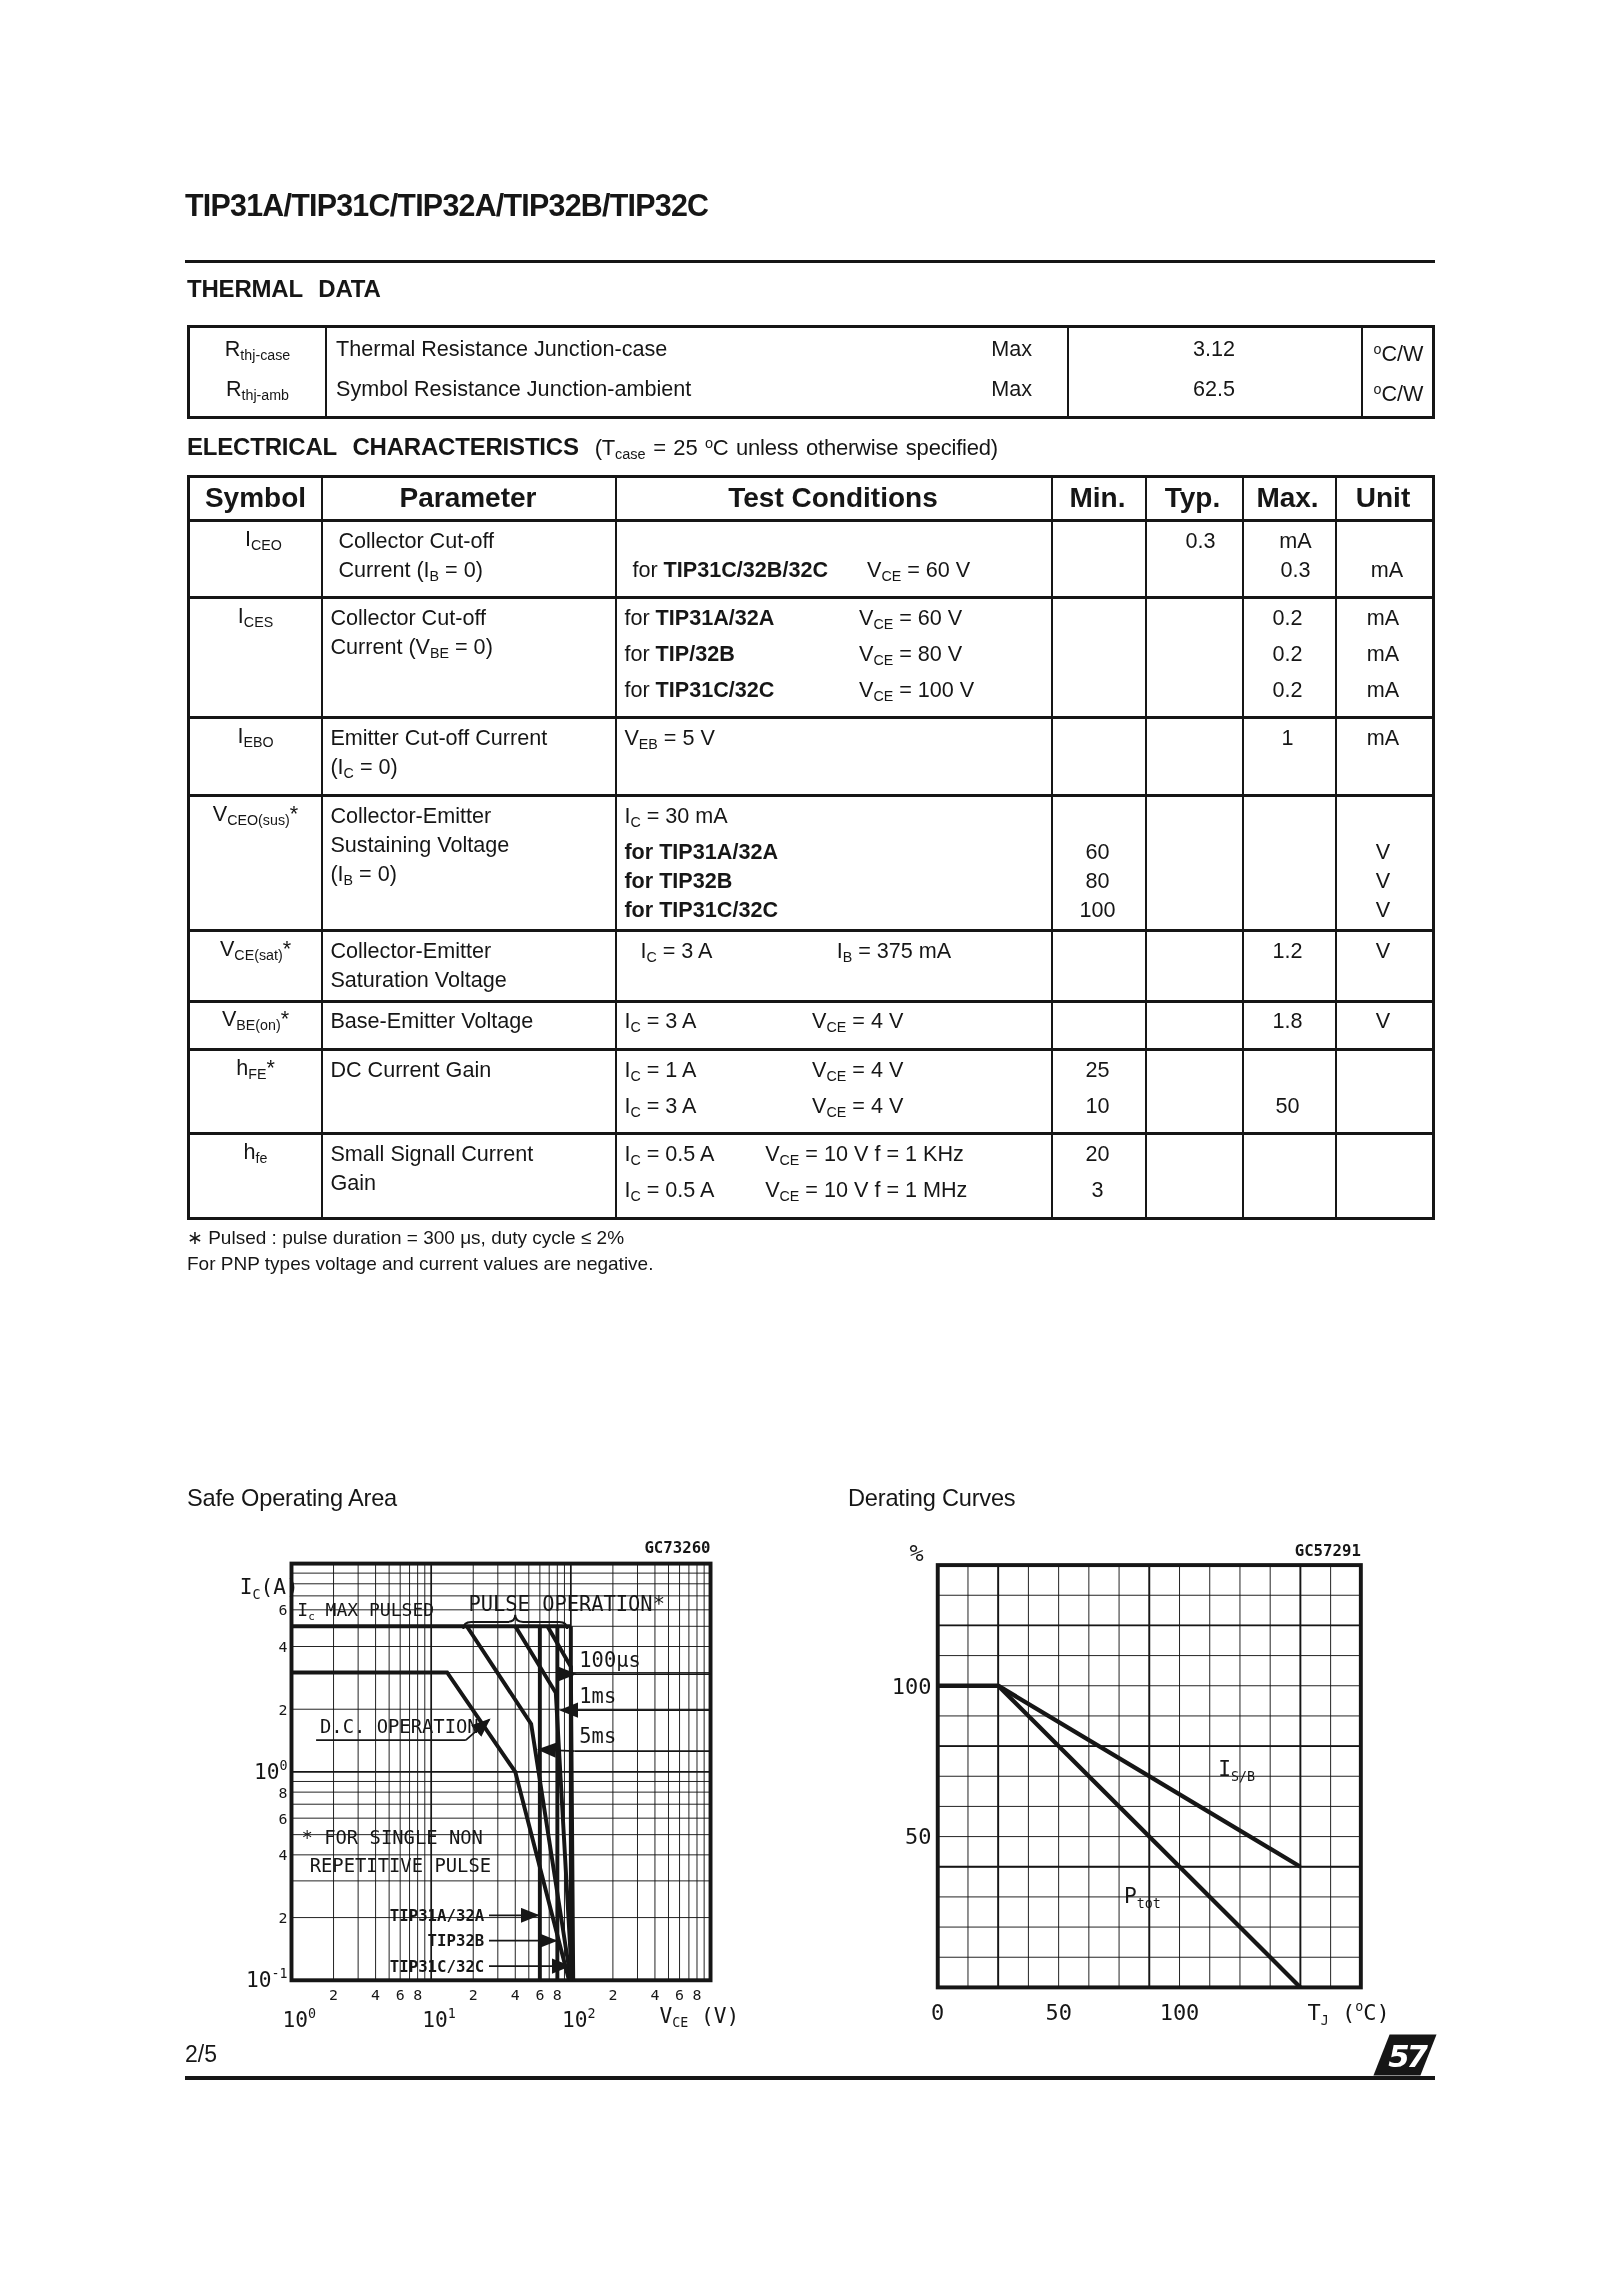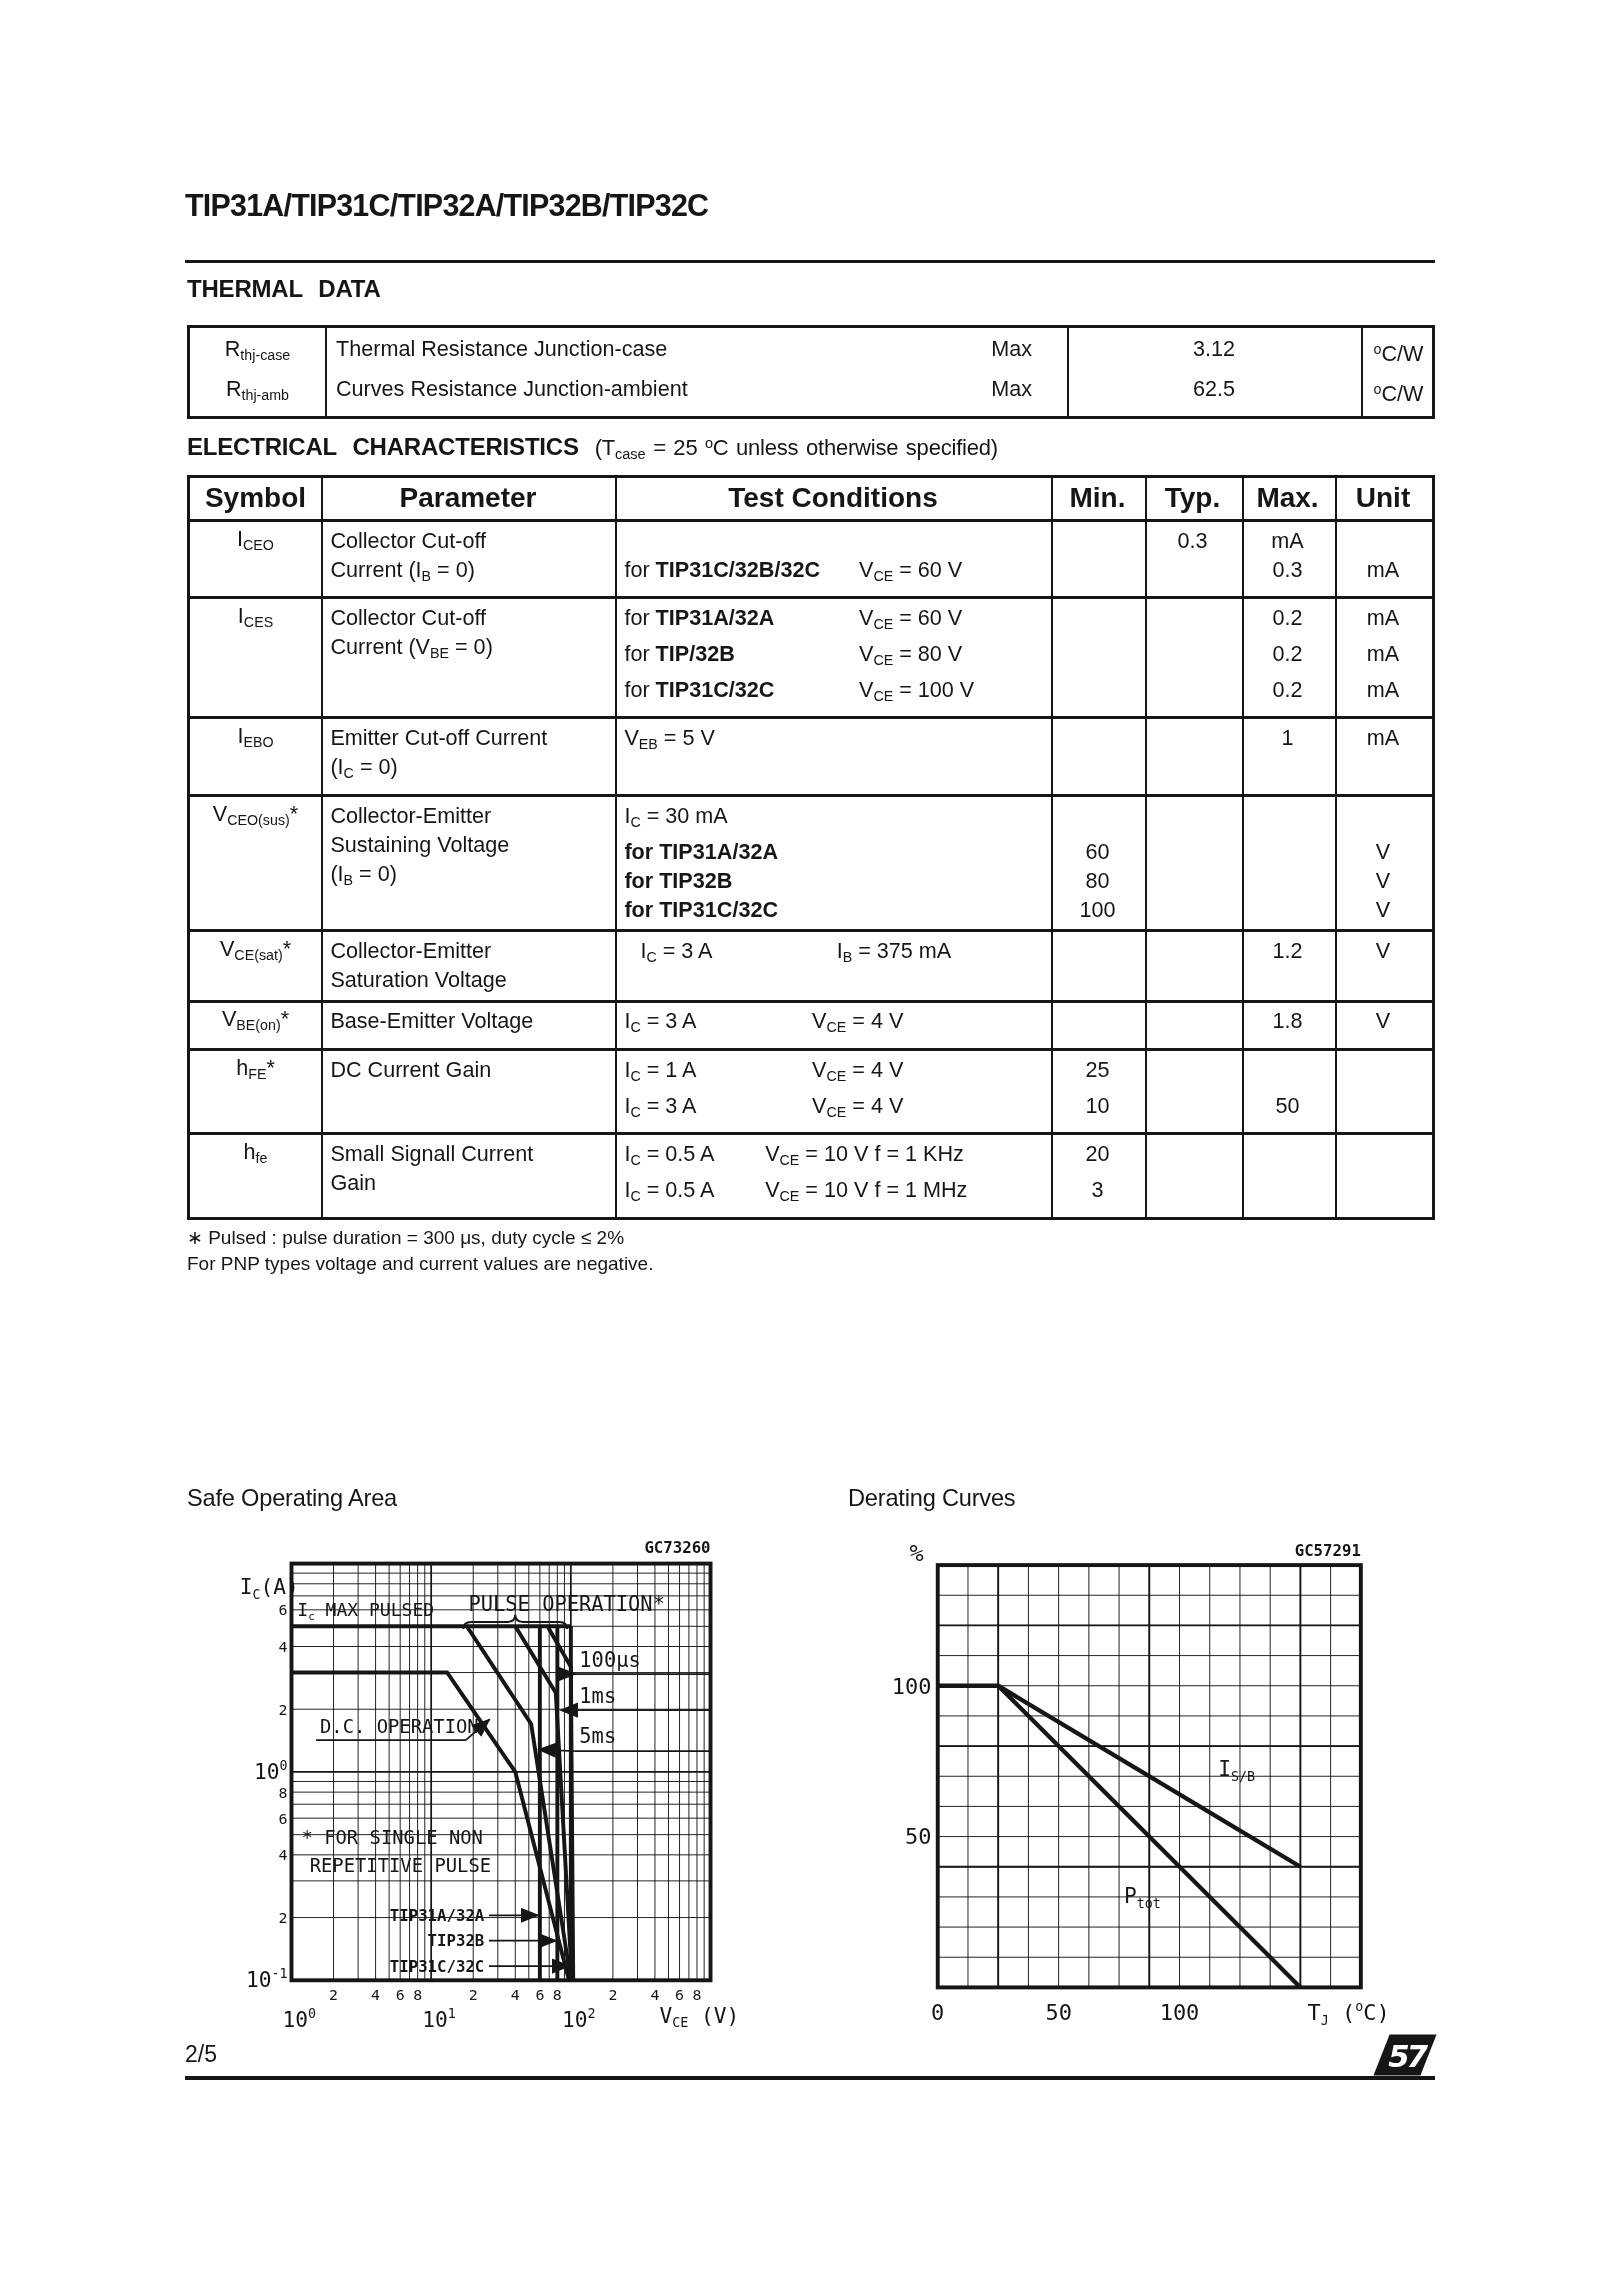--- a/index.html
+++ b/index.html
@@ -48,21 +48,21 @@
 <div class="abs h1" style="left:187px;top:275px">THERMAL DATA</div>
 <div class="abs dtable fs" style="left:187px;top:325px;width:1248px">
     <div class="tgrid" style="grid-auto-flow: column; grid-template-rows: repeat(2, auto); border-radius: 28px;">
       <div class="ln tc">R<sub>thj-case</sub></div>
       <div class="ln tc">R<sub>thj-amb</sub></div>
       <div class="ln tdesc">
         <span>Thermal  Resistance  Junction-case</span>
         <span>Max</span>
       </div>
       <div class="ln tdesc">
-        <span>Curves  Resistance  Junction-ambient</span>
+        <span>Symbol  Resistance  Junction-ambient</span>
         <span>Max</span>
       </div>
       <div class="ln tc">3.12</div>
       <div class="ln tc">62.5</div>
       <div class="ln tc"><sup>o</sup>C/W</div>
       <div class="ln tc"><sup>o</sup>C/W</div>
     </div>
     <div class="vline" style="left: 135px;"></div>
     <div class="vline" style="left: 877px;"></div>
     <div class="vline" style="left: 1171px;"></div>
@@ -79,21 +79,21 @@
           <div>Symbol</div>
           <div>Parameter</div>
           <div>Test Conditions</div>
           <div>Min.</div>
           <div>Typ.</div>
           <div>Max.</div>
           <div>Unit</div>
         </div>
       </div>
     <div>
-        <div class="erow" style="border-top: 3.1px solid rgb(22, 22, 22);">
+        <div class="erow" style="border-top: 3.1px solid rgb(22, 22, 22); padding-left: 8px;">
           <div class="cell sym">I<sub>CEO</sub></div>
           <div class="cell par">
             <div class="pline">Collector Cut-off</div>
             <div class="pline">Current (I<sub>B</sub> = 0)</div>
           </div>
           <div class="rlines">
             <div class="lrow">
               <div class="cv"></div>
               <div class="cv"></div>
               <div class="cv">0.3</div>

